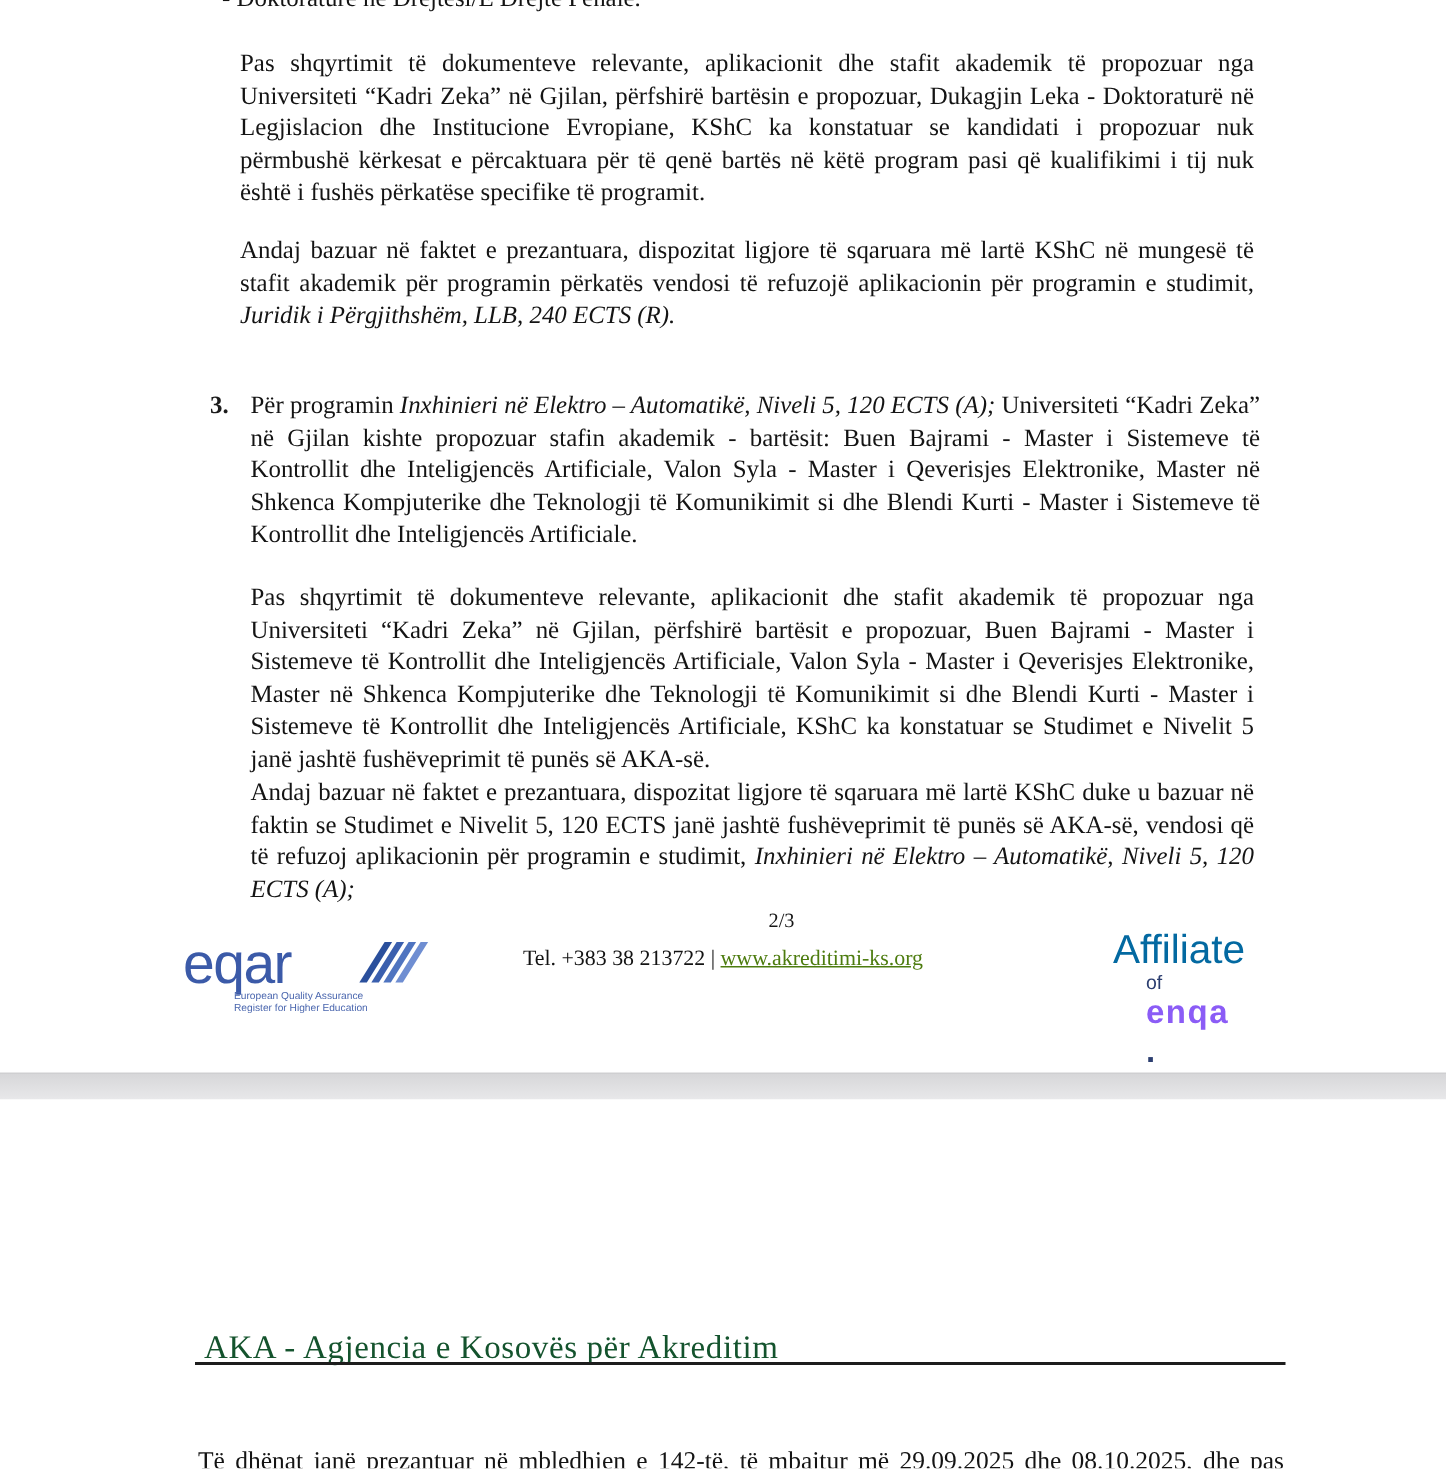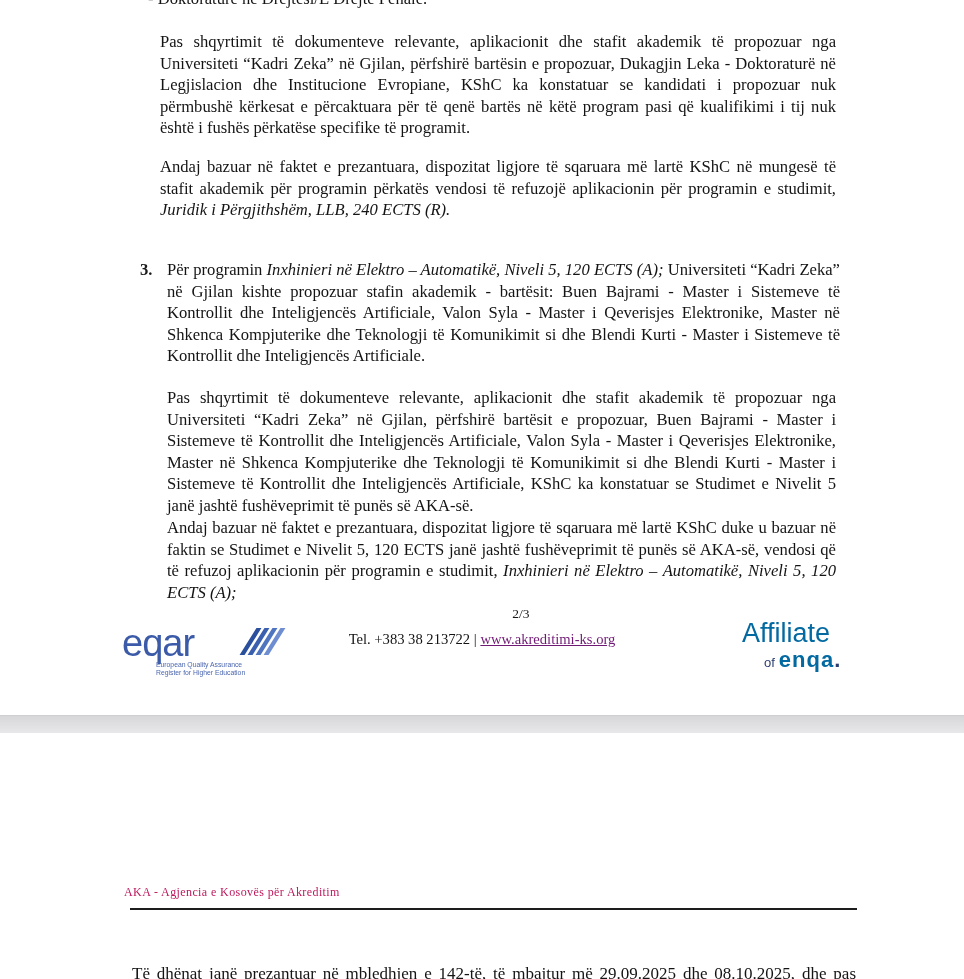--- a/index.html
+++ b/index.html
@@ -47,35 +47,35 @@
   .eqar-word { font-family: "Liberation Sans", sans-serif; font-size: 38px; line-height: 34px; letter-spacing: -1px; color: #3b5aa8; font-weight: 400; }
   .eqar-slashes { display: flex; margin-left: 8px; margin-top: 2px; }
   .eqar-slash { width: 5px; height: 27px; margin-left: 3px; transform: skewX(-32deg); }
   .eqar-slash:nth-child(1) { background: #2a4f9c; }
   .eqar-slash:nth-child(2) { background: #3a5fae; }
   .eqar-slash:nth-child(3) { background: #4f74c0; }
   .eqar-slash:nth-child(4) { background: #6f8ed2; }
   .eqar-tagline { margin-left: 34px; margin-top: 1px; font-family: "Liberation Sans", sans-serif; font-size: 6.8px; line-height: 8px; color: #4a66ae; }
 
   .footer-center { position: absolute; left: 282px; top: 9px; width: 400px; text-align: center; font-size: 14.6px; line-height: 20px; color: #131313; }
-  .footer-link { color: #701a75; }
+  .footer-link { color: #4d7c0f; }
 
   .enqa-logo { position: absolute; left: 742px; top: 0px; width: 120px; font-family: "Liberation Sans", sans-serif; }
   .enqa-line1 { font-size: 27px; line-height: 27px; color: #0369a1; letter-spacing: 0px; }
-  .enqa-line2 { margin-left: 22px; margin-top: 0px; display: flex; align-items: baseline; }
+  .enqa-line2 { margin-left: 22px; margin-top: 0px; display: flex; align-items: baseline; flex-direction: column; }
   .enqa-of { font-size: 13px; color: #2c3e70; margin-right: 4px; }
-  .enqa-word { font-size: 22px; font-weight: bold; letter-spacing: 1px; color: #0369a1; }
+  .enqa-word { font-size: 22px; font-weight: bold; letter-spacing: 1px; color: #8b5cf6; }
   .enqa-dot { font-size: 22px; font-weight: bold; color: #2c3e70; }
 
   
   .page-separator { position: absolute; left: 0; top: 715px; width: 964px; height: 18px; background: linear-gradient(#d7d7d9, #e8e8ea); border-top: 1px solid #cfcfd1; box-sizing: border-box; }
 
   
   .pdf-page-3 { position: absolute; left: 0; top: 733px; width: 964px; height: 246px; background: #ffffff; overflow: hidden; }
-  .page2-header { position: absolute; left: 124px; top: 152px; width: 730px; font-size: 12px; letter-spacing: 0.4px; color: #be185d; }
+  .page2-header { position: absolute; left: 136px; top: 152px; width: 730px; font-size: 22px; letter-spacing: 0.4px; color: #14532d; }
   .header-rule { position: absolute; left: 130px; top: 175px; width: 727px; height: 2px; background: #1d1d1d; }
   .para-intro { position: absolute; left: 132px; top: 212px; width: 724px; font-size: 17px; line-height: 24px; text-align: justify; color: #141414; }
 </style>
 </head>
 <body>
 
 <div class="viewport">
 
   <section class="pdf-page-2">
 

